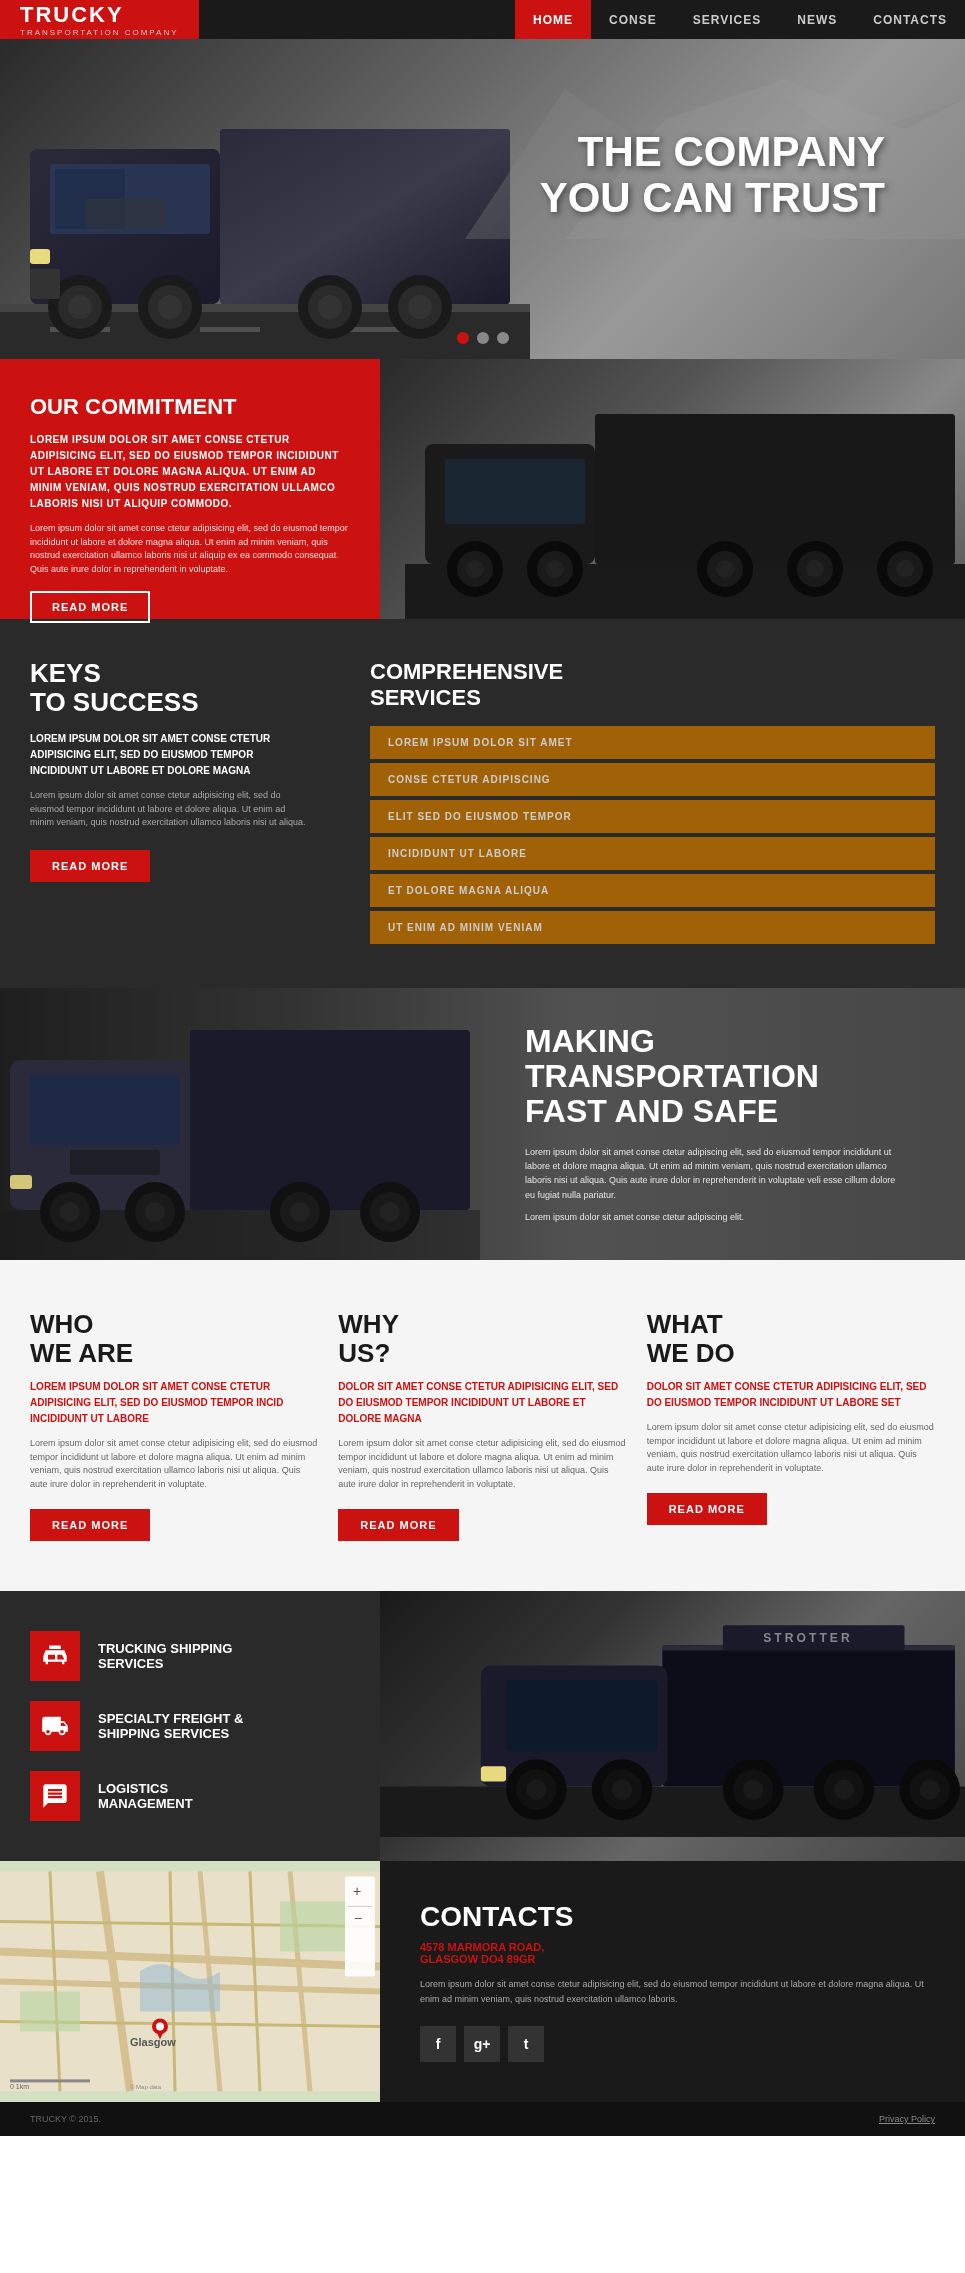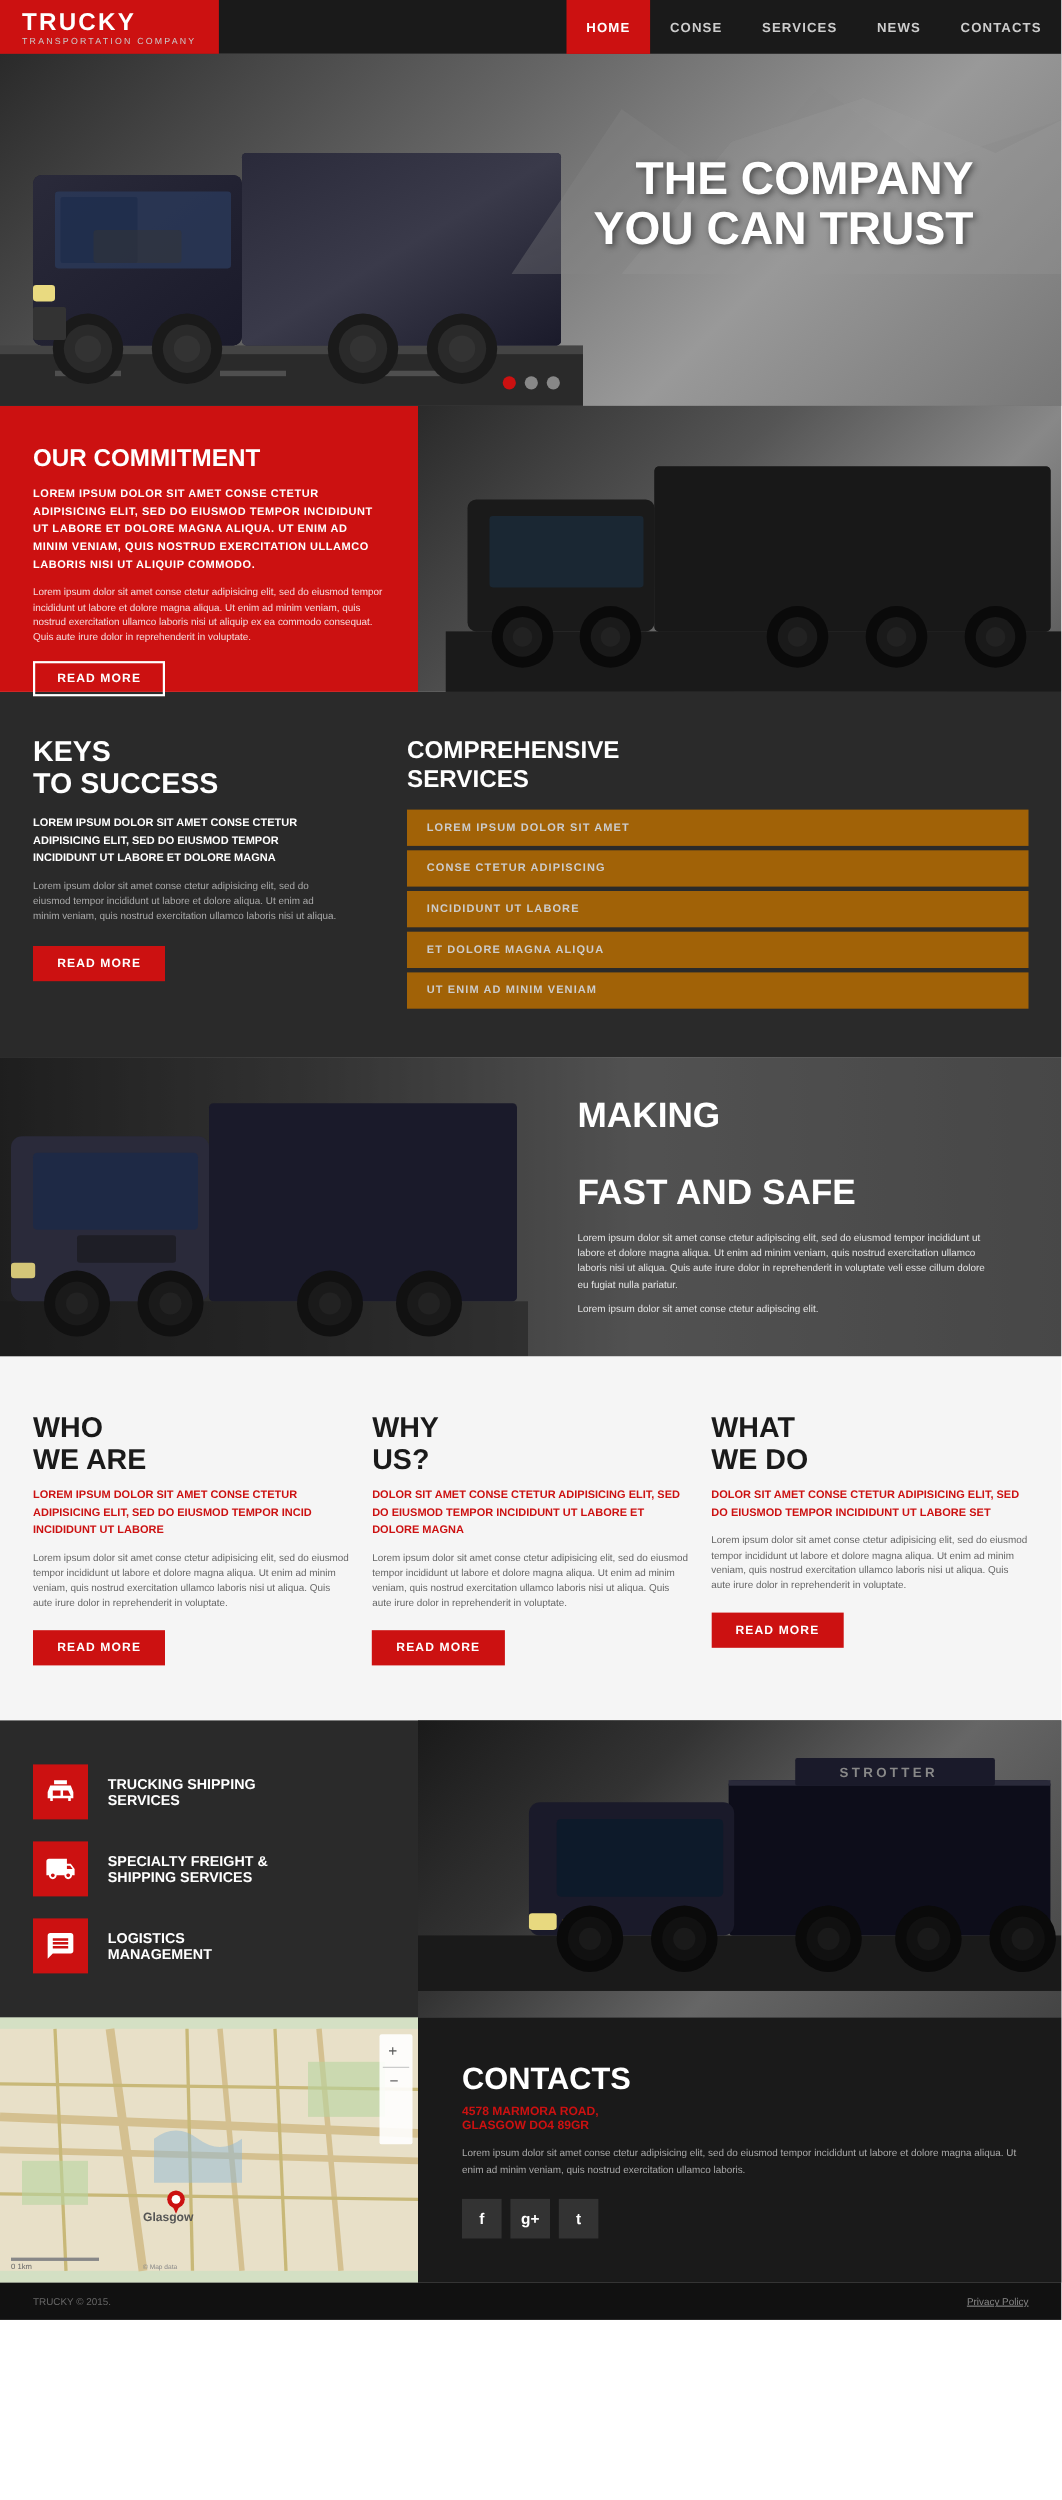--- a/index.html
+++ b/index.html
@@ -3,21 +3,21 @@
   <meta charset="utf-8">
   <style>
     * { margin: 0; padding: 0; box-sizing: border-box; }
     body { font-family: Arial, sans-serif; width: 965px; overflow-x: hidden; }
 
     
     nav {
       background: #1a1a1a;
       display: flex;
       align-items: center;
-      height: 49px;
+      height: 39px;
     }
     .nav-logo {
       background: #cc1111;
       padding: 0 20px;
       height: 100%;
       display: flex;
       flex-direction: column;
       justify-content: center;
       min-width: 160px;
     }
@@ -530,20 +530,21 @@
     <p class="keys-bold">LOREM IPSUM DOLOR SIT AMET CONSE CTETUR ADIPISICING ELIT, SED DO EIUSMOD TEMPOR INCIDIDUNT UT LABORE ET DOLORE MAGNA</p>
     <p class="keys-normal">Lorem ipsum dolor sit amet conse ctetur adipisicing elit, sed do eiusmod tempor incididunt ut labore et dolore aliqua. Ut enim ad minim veniam, quis nostrud exercitation ullamco laboris nisi ut aliqua.</p>
     <button class="btn-red">READ MORE</button>
   </div>
   <div class="keys-right">
     <h2 style="white-space:pre-wrap;">COMPREHENSIVE
 SERVICES</h2>
     <div>
       <div class="service-item">LOREM IPSUM DOLOR SIT AMET</div>
       <div class="service-item">CONSE CTETUR ADIPISCING</div>
+      <div class="service-item">ELIT SED DO EIUSMOD TEMPOR</div>
       <div class="service-item">INCIDIDUNT UT LABORE</div>
       <div class="service-item">ET DOLORE MAGNA ALIQUA</div>
       <div class="service-item">UT ENIM AD MINIM VENIAM</div>
     </div>
   </div>
 </section>
 
 <section class="transport-banner">
   <div class="transport-banner-overlay"></div>
 
@@ -568,21 +569,21 @@
     <circle cx="300" cy="222" r="10" fill="#222"></circle>
     <circle cx="390" cy="222" r="30" fill="#111"></circle>
     <circle cx="390" cy="222" r="20" fill="#1a1a1a"></circle>
     <circle cx="390" cy="222" r="10" fill="#222"></circle>
 
     <rect x="10" y="185" width="22" height="14" rx="3" fill="#ffee88" opacity="0.8"></rect>
   </svg>
   <div class="transport-text">
     <h2>
       <span>MAKING</span><br>
-      <br>
+      <span>TRANSPORTATION</span><br>
       <span>FAST AND SAFE</span>
     </h2>
     <p>Lorem ipsum dolor sit amet conse ctetur adipiscing elit, sed do eiusmod tempor incididunt ut labore et dolore magna aliqua. Ut enim ad minim veniam, quis nostrud exercitation ullamco laboris nisi ut aliqua. Quis aute irure dolor in reprehenderit in voluptate veli esse cillum dolore eu fugiat nulla pariatur.</p>
     <p style="margin-top:8px;">Lorem ipsum dolor sit amet conse ctetur adipiscing elit.</p>
   </div>
 </section>
 
 <section class="three-cols">
   <div class="col-block">
     <h3>

